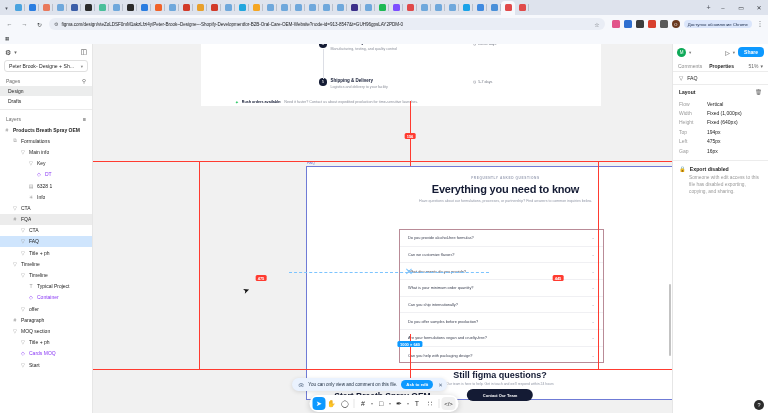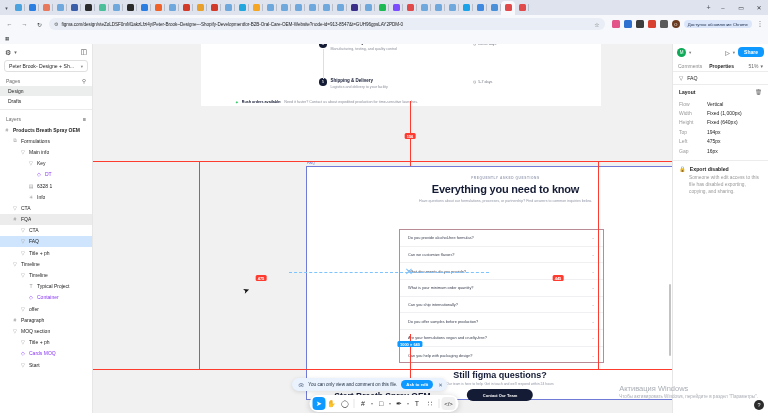--- a/index.html
+++ b/index.html
@@ -681,19 +681,15 @@
         <div class="tool">□</div>
         <div class="tcaret">▾</div>
         <div class="tool">✒</div>
         <div class="tcaret">▾</div>
         <div class="tool">T</div>
         <div class="tool">∷</div>
         <div class="tsep"></div>
         <div class="devbtn">&lt;/&gt;</div>
       </div>
 
-    <div class="watermark">
-      <div class="wm1">Активация Windows</div>
-      <div class="wm2">Чтобы активировать Windows, перейдите в раздел "Параметры".</div>
-    </div>
     <div class="helpbtn">?</div>
   </div>
 </div>
 
 </body></html>

